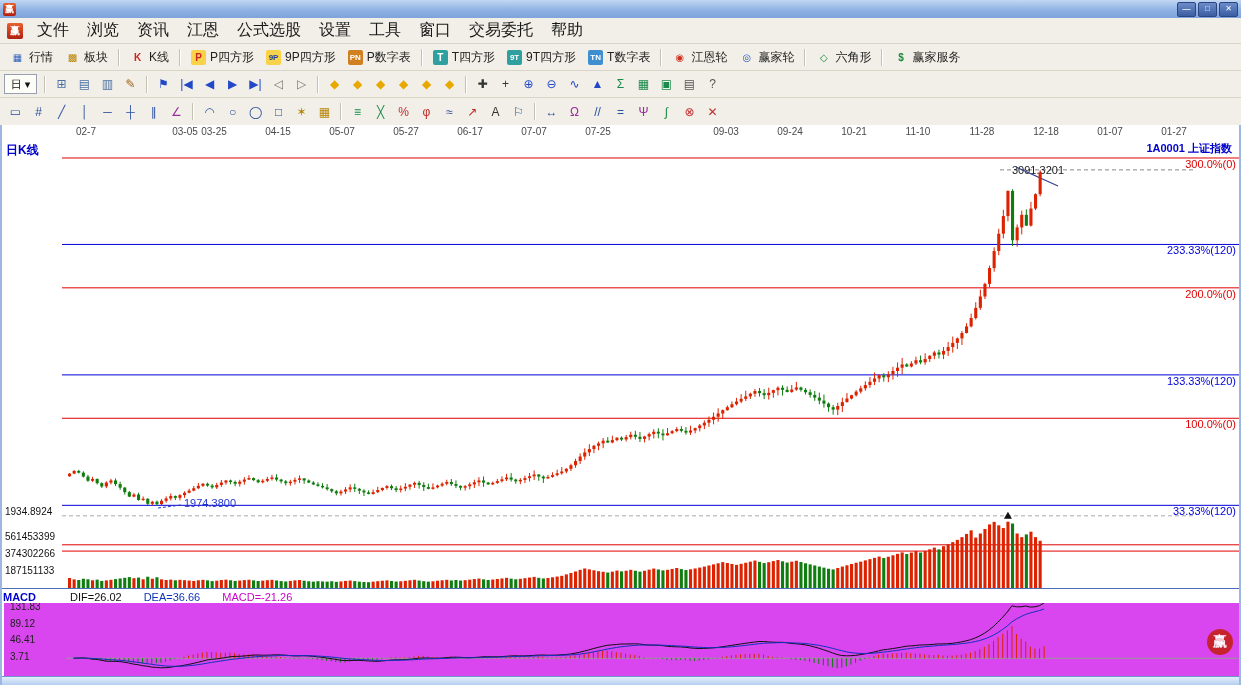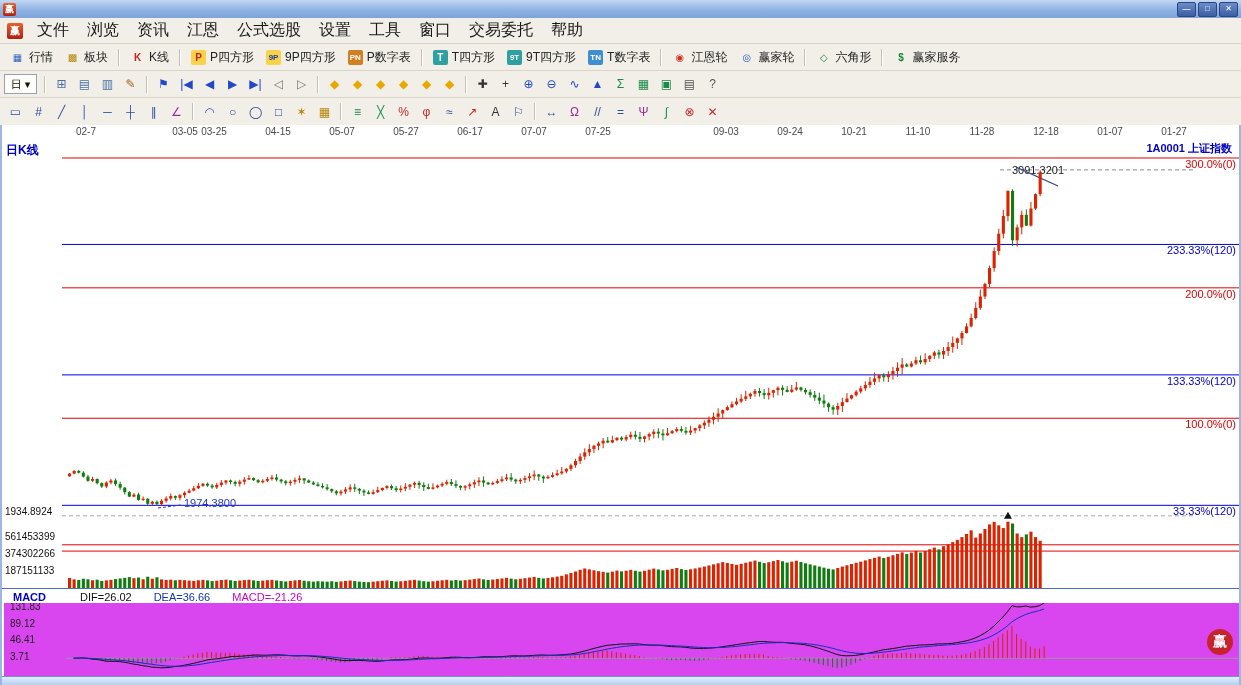--- a/index.html
+++ b/index.html
@@ -40,21 +40,21 @@
   .date-label{position:absolute;top:1px;font-size:10px;color:#4a4a4a;width:36px;text-align:center;}
   
   .chart-pane{position:absolute;top:139px;left:0;width:1241px;height:449px;background:#fff;}
   #chart-svg{position:absolute;left:0;top:0;}
   .pane-label{position:absolute;left:6px;top:3px;color:#0000cc;font-size:12px;font-weight:bold;}
   .symbol-label{position:absolute;right:9px;top:2px;color:#0000cc;font-size:11px;font-weight:bold;}
   .price-axis-label{position:absolute;left:5px;top:367px;font-size:10px;color:#111;}
   .vol-axis-label{position:absolute;left:5px;font-size:10px;color:#111;}
   .macd-header{position:absolute;top:588px;left:0;right:0;height:15px;background:#fff;
     border-top:1px solid #4a6fb8;display:flex;align-items:center;font-size:11px;}
-  .lbl-macd{color:#0000cc;font-weight:bold;margin-left:13px;}
+  .lbl-macd{color:#0000cc;font-weight:bold;margin-left:3px;}
   .lbl-dif{color:#111;margin-left:34px;}
   .lbl-dea{color:#1133bb;margin-left:22px;}
   .lbl-m{color:#cc00cc;margin-left:22px;}
   .macd-pane{position:absolute;top:603px;left:4px;width:1241px;height:73px;background:#d946ef;}
   #macd-svg{position:absolute;left:0;top:0;}
   
   .watermark{position:absolute;top:629px;right:8px;display:flex;align-items:center;gap:7px;
     color:#c62222;font-weight:bold;font-size:27px;letter-spacing:3px;opacity:.95;z-index:8;}
   .wm-icon{width:26px;height:26px;border-radius:50%;background:#c62222;color:#fff;font-size:14px;
     display:flex;align-items:center;justify-content:center;letter-spacing:0;}

